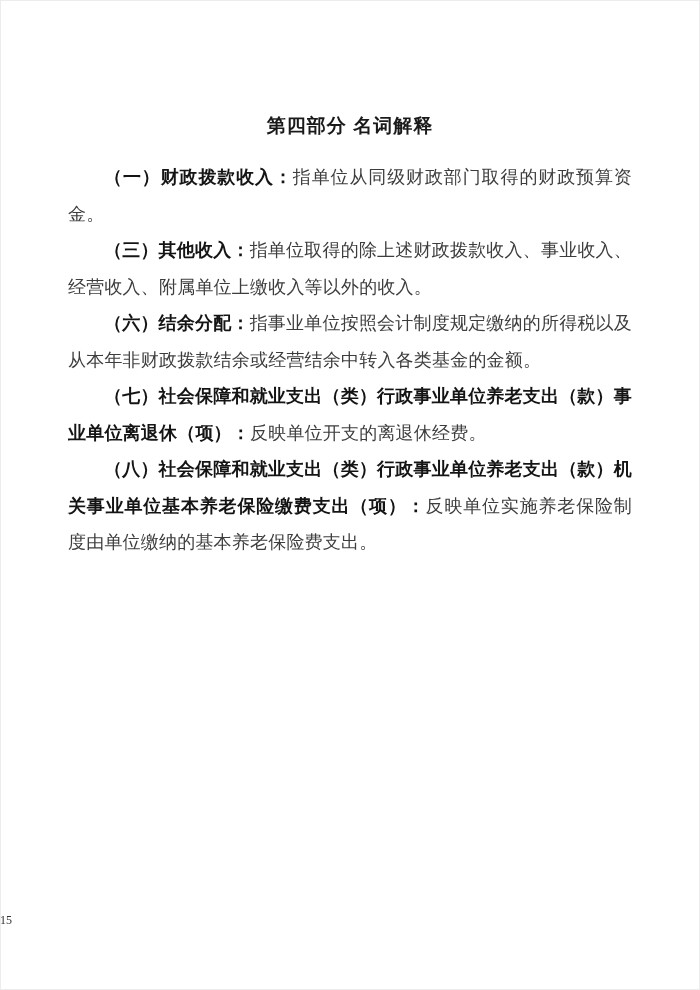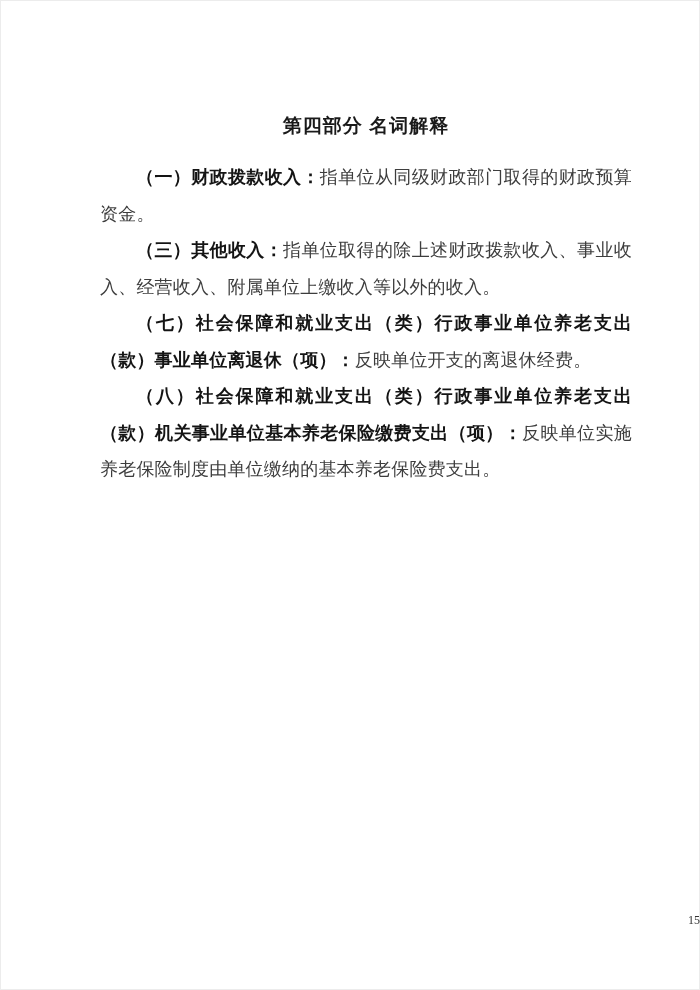--- a/index.html
+++ b/index.html
@@ -10,21 +10,21 @@
   }
   .page {
     position: relative;
     width: 700px;
     height: 990px;
     background: #ffffff;
     box-shadow: inset 0 0 0 1px #ececec;
     overflow: hidden;
   }
   .content {
-    padding: 112px 68px 0 100px;
+    padding: 112px 68px 0 68px;
   }
   .title {
     font-family: "Liberation Sans", sans-serif;
     font-size: 19px;
     font-weight: 700;
     color: #1a1a1a;
     text-align: center;
     letter-spacing: 1px;
     line-height: 28px;
     margin-bottom: 19px;
@@ -43,35 +43,36 @@
   }
   .body-text .def {
     font-weight: 400;
     color: #3d3d3d;
   }
   .page-number {
     position: absolute;
     bottom: 62px;
     left: 0;
     width: 100%;
-    text-align: right;
+    text-align: left;
     font-size: 12px;
     color: #333333;
     font-family: "Liberation Serif", serif;
   }
 </style>
 </head>
 <body>
 
 <div class="page">
   <div class="content">
     <h1 class="title">第四部分  名词解释</h1>
 
     <div class="body-text">
       <p class="para"><span class="term">（一）财政拨款收入：</span><span class="def">指单位从同级财政部门取得的财政预算资金。</span></p>
       <p class="para"><span class="term">（三）其他收入：</span><span class="def">指单位取得的除上述财政拨款收入、事业收入、经营收入、附属单位上缴收入等以外的收入。</span></p>
+      <p class="para"><span class="term">（六）结余分配：</span><span class="def">指事业单位按照会计制度规定缴纳的所得税以及从本年非财政拨款结余或经营结余中转入各类基金的金额。</span></p>
       <p class="para"><span class="term">（七）社会保障和就业支出（类）行政事业单位养老支出（款）事业单位离退休（项）：</span><span class="def">反映单位开支的离退休经费。</span></p>
       <p class="para"><span class="term">（八）社会保障和就业支出（类）行政事业单位养老支出（款）机关事业单位基本养老保险缴费支出（项）：</span><span class="def">反映单位实施养老保险制度由单位缴纳的基本养老保险费支出。</span></p>
     </div>
   </div>
 
   <div class="page-number">15</div>
 </div>
 
 </body></html>

